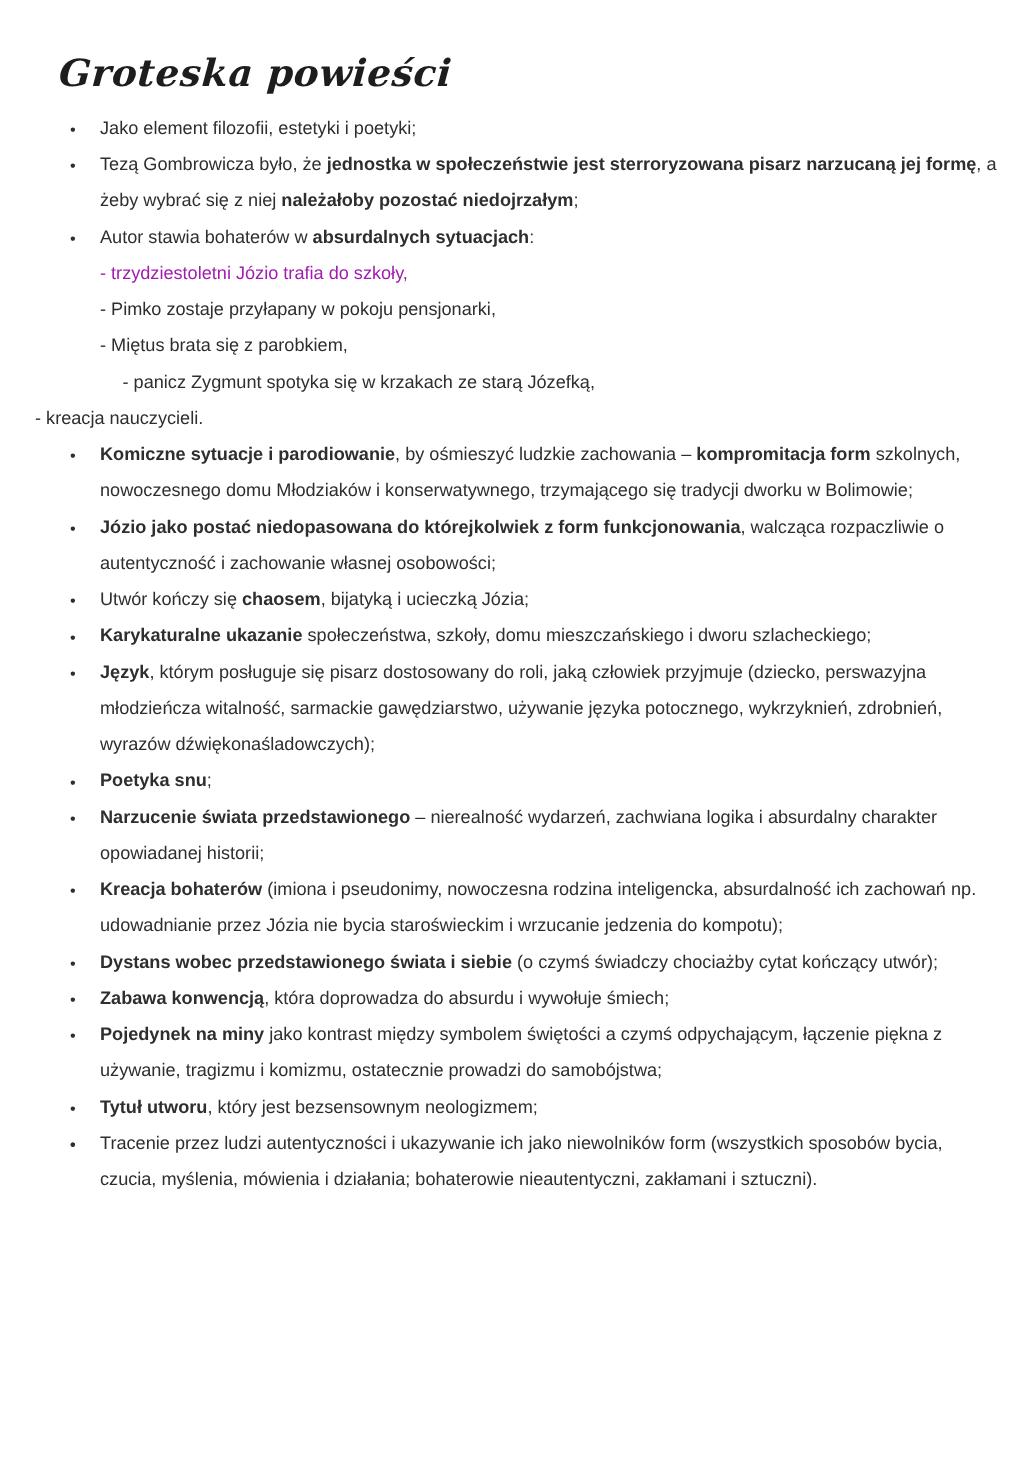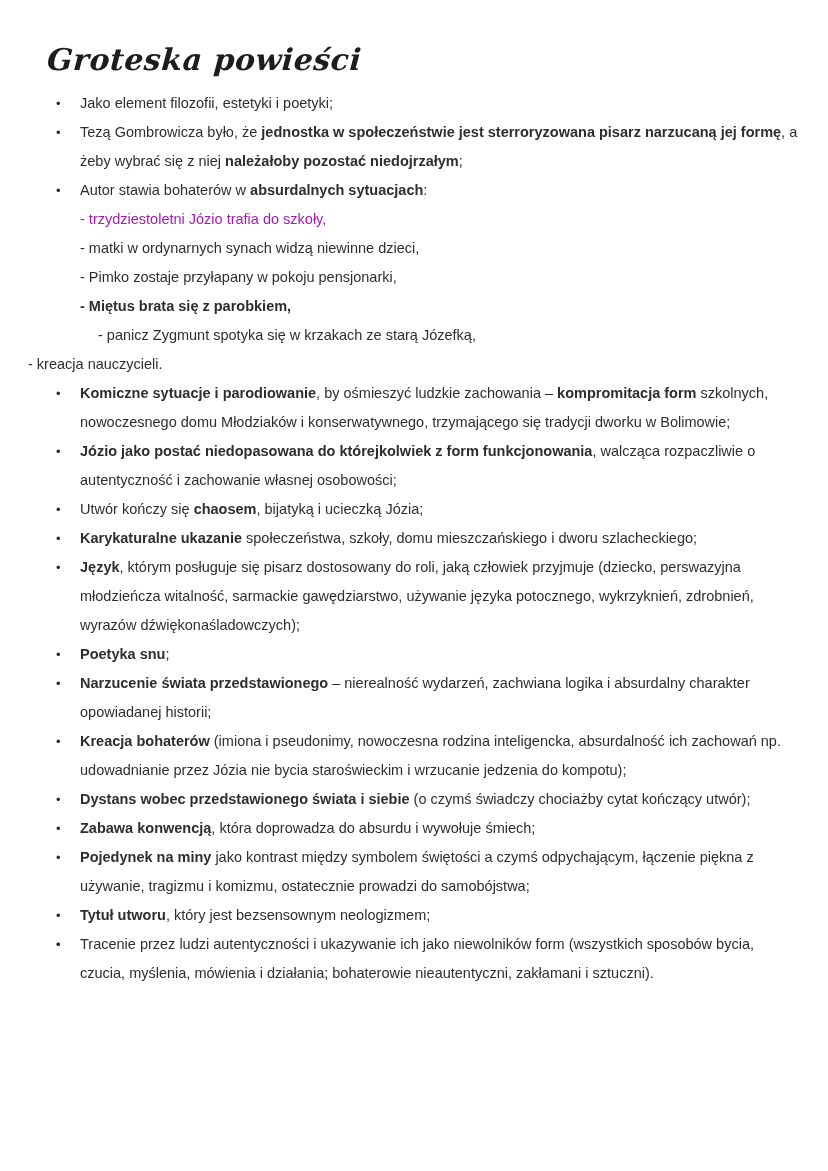--- a/index.html
+++ b/index.html
@@ -66,26 +66,23 @@
         <span class="text"><span>Tezą Gombrowicza było, że </span><span class="b">jednostka w społeczeństwie jest sterroryzowana pisarz narzucaną jej formę</span><span>, a żeby wybrać się z niej </span><span class="b">należałoby pozostać niedojrzałym</span><span>;</span></span>
       </div>
       <div class="row bullet" style="color: rgb(46, 46, 46);">
         <span class="marker">•</span>
         <span class="text"><span>Autor stawia bohaterów w </span><span class="b">absurdalnych sytuacjach</span><span>:</span></span>
       </div>
       <div class="row line" style="color: #a21caf;">
         <span class="text"><span>- trzydziestoletni Józio trafia do szkoły,</span></span>
       </div>
       <div class="row line" style="color: rgb(46, 46, 46);">
-        <span class="text"><span>- matki w ordynarnych synach widzą niewinne dzieci,</span></span>
+        <span class="text"><span>- Pimko zostaje przyłapany w pokoju pensjonarki,</span></span>
       </div>
       <div class="row line" style="color: rgb(46, 46, 46);">
-        <span class="text"><span>- Pimko zostaje przyłapany w pokoju pensjonarki,</span></span>
-      </div>
-      <div class="row line" style="color: rgb(46, 46, 46); font-weight: bold;">
         <span class="text"><span>- Miętus brata się z parobkiem,</span></span>
       </div>
       <div class="row line" style="color: rgb(46, 46, 46); margin-left: 18px;">
         <span class="text"><span>- panicz Zygmunt spotyka się w krzakach ze starą Józefką,</span></span>
       </div>
       <div class="row line" style="color: rgb(46, 46, 46); padding-left: 28px;">
         <span class="text"><span>- kreacja nauczycieli.</span></span>
       </div>
       <div class="row bullet" style="color: rgb(46, 46, 46);">
         <span class="marker">•</span>

